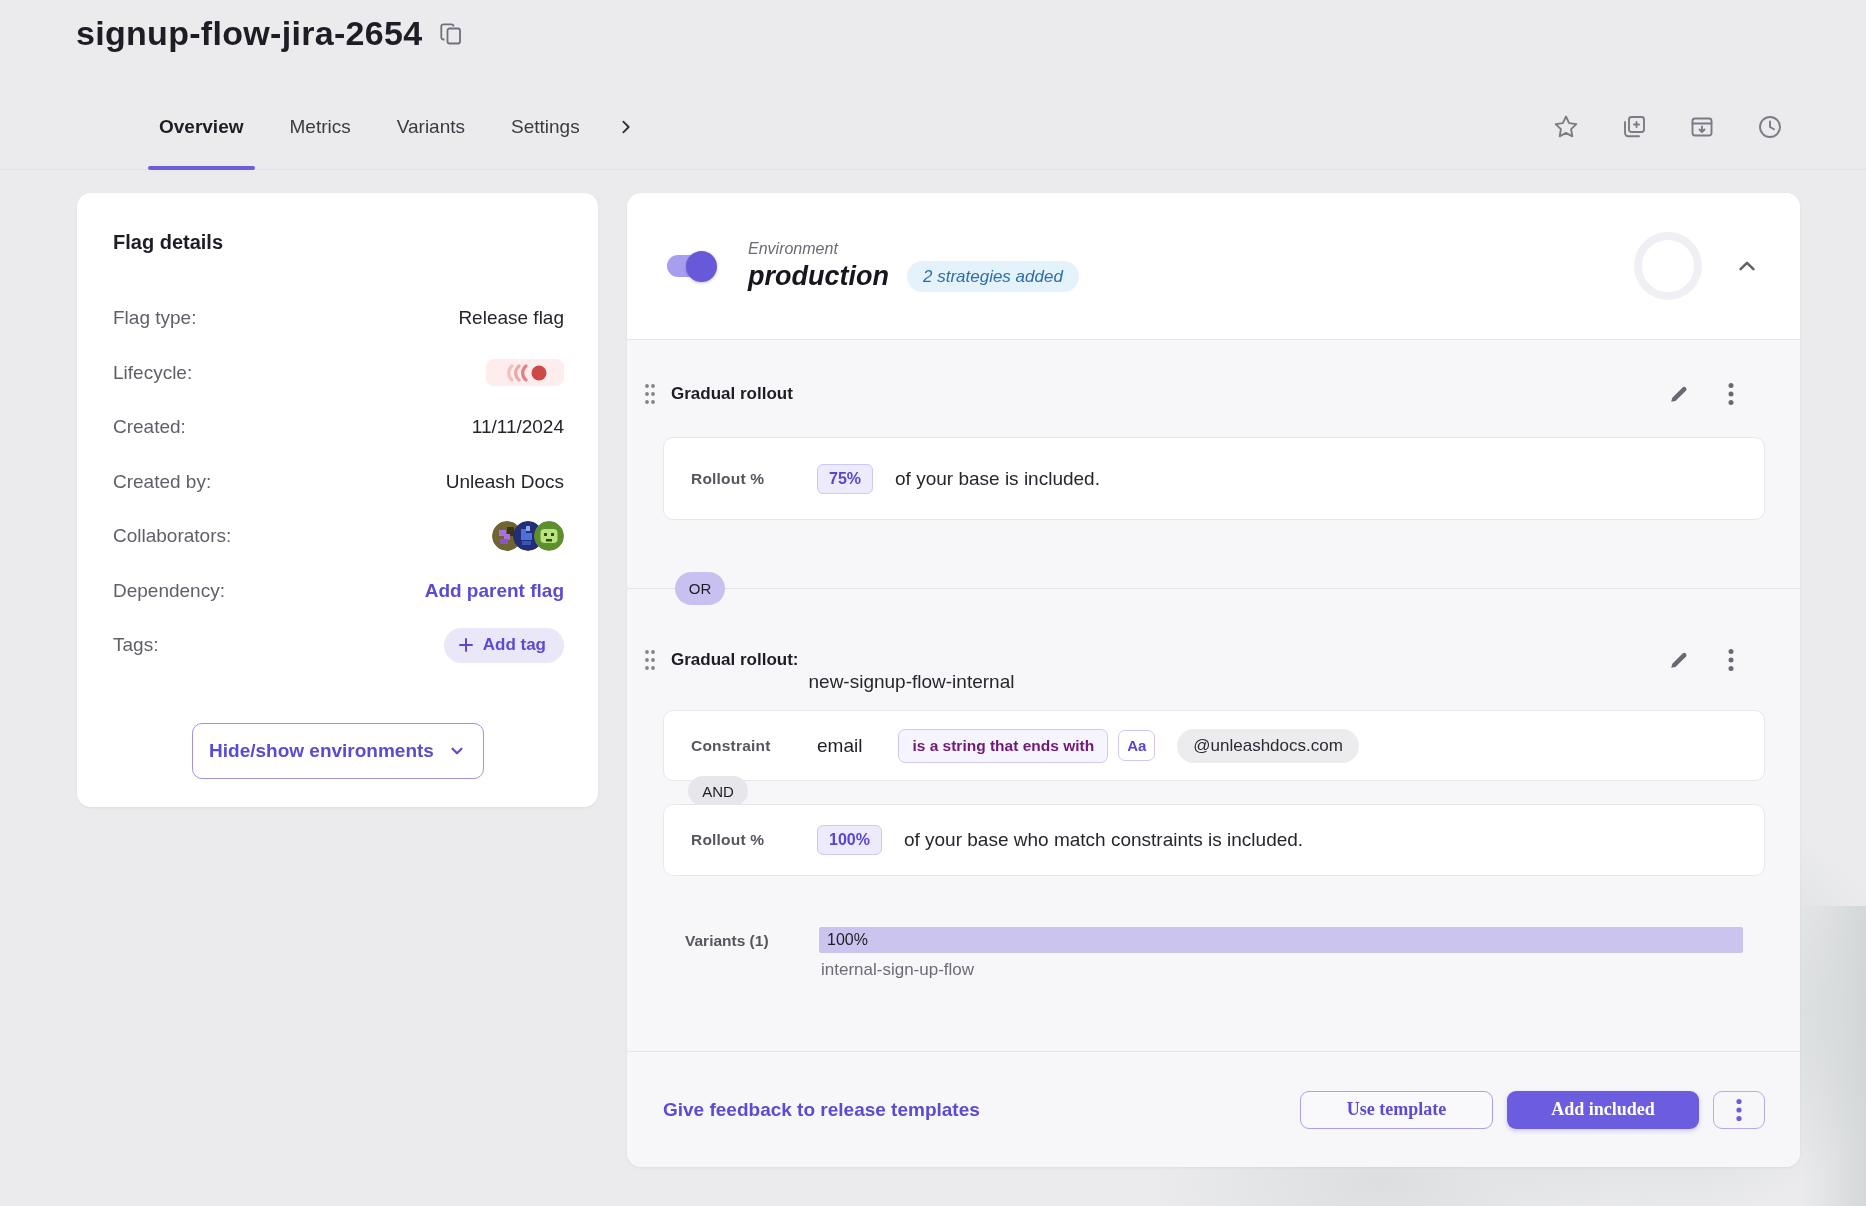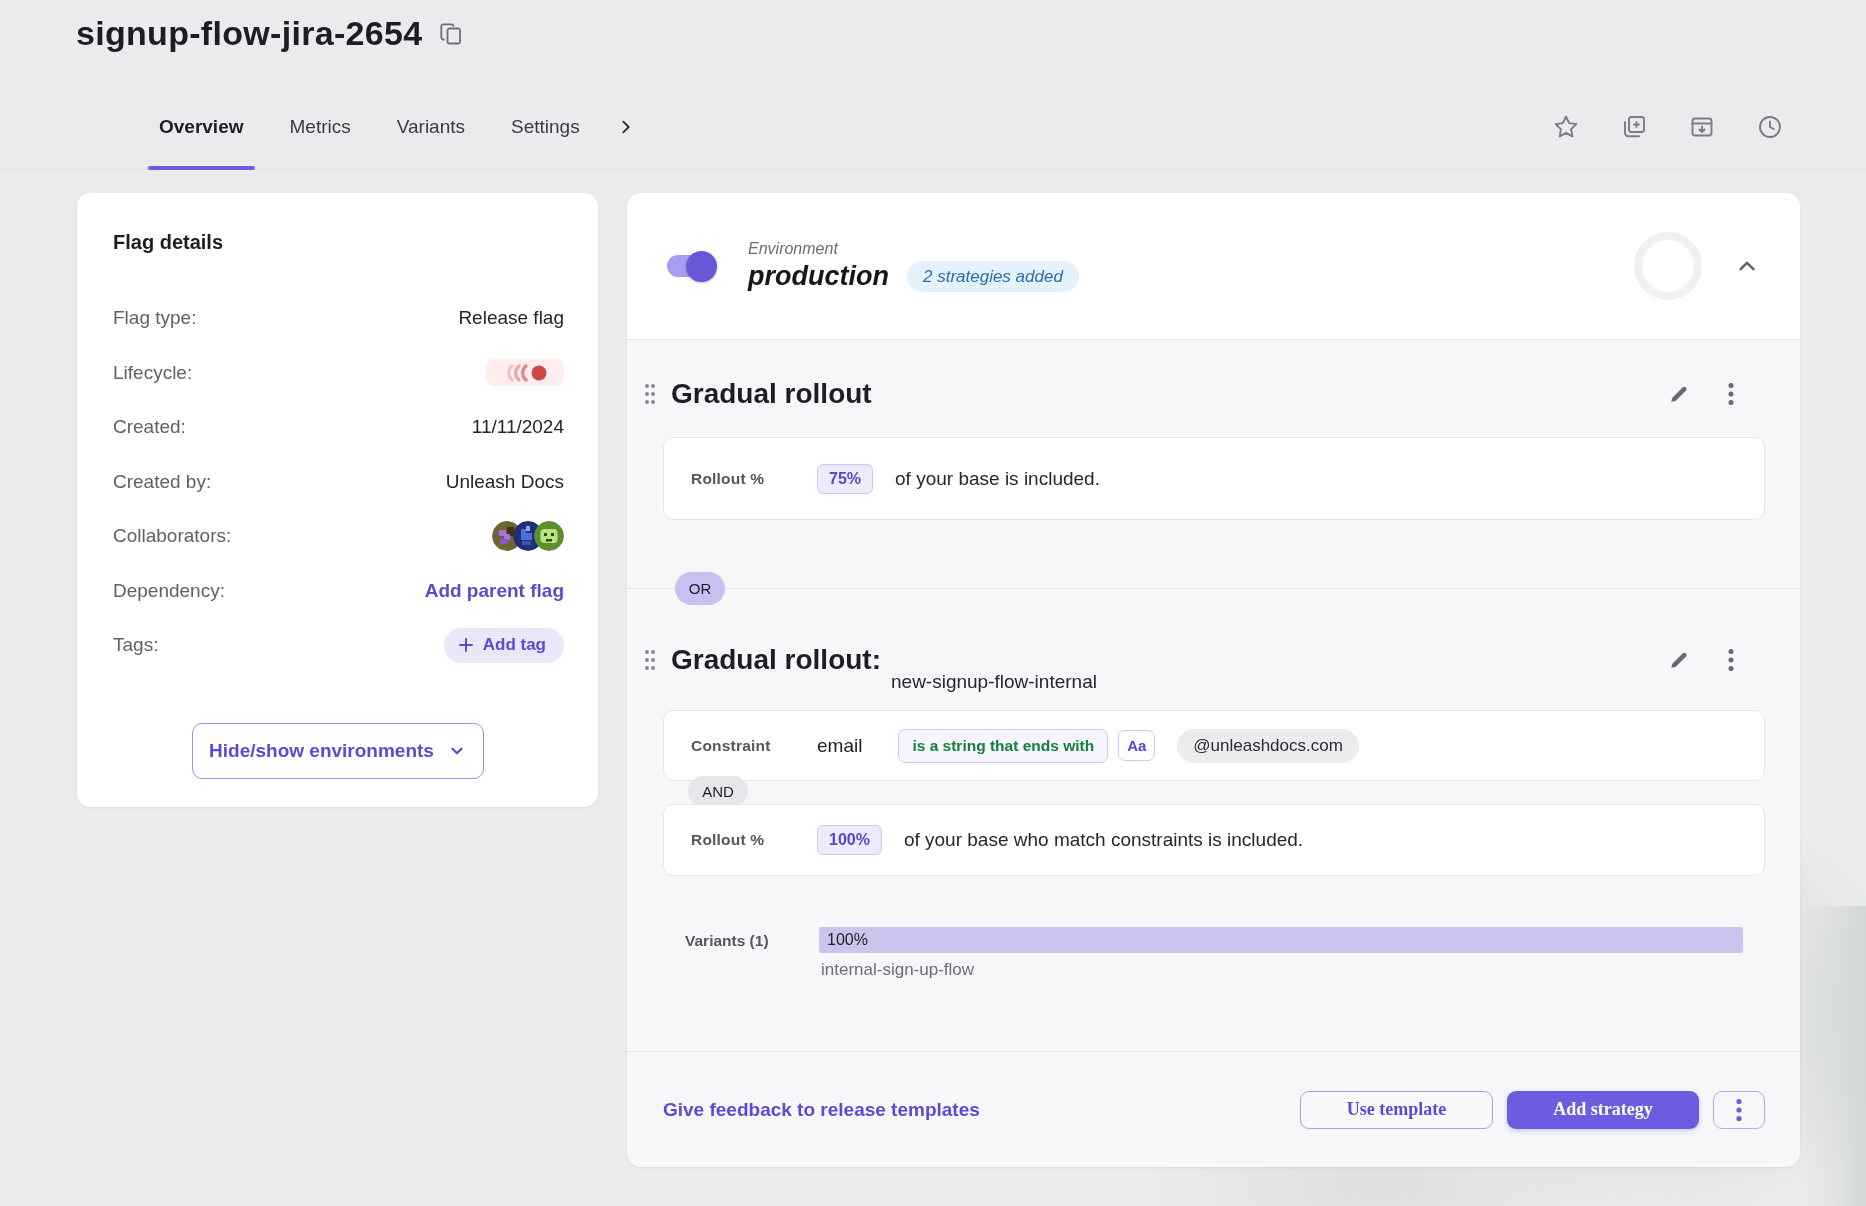--- a/index.html
+++ b/index.html
@@ -78,37 +78,37 @@
     font-size: 17px; display: flex; align-items: center; }
   .env-donut { margin-left: auto; width: 68px; height: 68px; border-radius: 50%; border: 8px solid #f0f0f4; }
   .env-collapse { margin-left: 30px; }
 
   
   .strategies { position: relative; height: 711px; }
   .s-head { position: absolute; left: 0; right: 0; height: 34px; display: flex; align-items: center; }
   .s-head-1 { top: 37px; }
   .s-head-2 { top: 303px; }
   .drag-handle { position: absolute; left: 16px; top: 5px; cursor: grab; }
-  .s-title { margin-left: 44px; font-size: 28px; font-weight: 700; color: #1d1d25; }
+  .s-title { margin-left: 44px; font-size: 17px; font-weight: 700; color: #1d1d25; }
   .s-subtitle { margin-left: 10px; font-size: 19px; font-weight: 400; color: #26262e; margin-top: 44px; }
   .s-edit { position: absolute; right: 104px; top: 0; width: 34px; height: 34px; }
   .s-kebab { position: absolute; right: 52px; top: 0; width: 34px; height: 34px; }
 
   .card { position: absolute; left: 36px; right: 35px; background: #fff;
     border: 1px solid #e7e7eb; border-radius: 10px; display: flex; align-items: center; padding-left: 27px; }
   .card-rollout-1 { top: 97px; height: 83px; }
   .card-constraint { top: 370px; height: 71px; }
   .card-rollout-2 { top: 464px; height: 72px; }
   .row-label { width: 126px; flex: none; font-size: 15.5px; font-weight: 700; color: #56565f; letter-spacing: .2px; }
   .pct-badge { padding: 5px 11px; border-radius: 6px; border: 1px solid #cfc8f4; background: #edeafc;
     color: #5646d0; font-weight: 700; font-size: 16px; }
   .row-text { margin-left: 22px; font-size: 19px; color: #26262e; }
   .constraint-field { font-size: 19px; color: #1e1e26; }
   .op-badge { margin-left: 36px; padding: 7px 13px; border-radius: 7px; border: 1px solid #cfc8f4;
-    background: #f6f4fe; color: #15803d; font-weight: 700; font-size: 15.5px; }
+    background: #f6f4fe; color: #701a75; font-weight: 700; font-size: 15.5px; }
   .aa-badge { margin-left: 10px; padding: 6px 8px; border-radius: 7px; border: 1px solid #cfc8f4;
     background: #fff; color: #5646d0; font-weight: 700; font-size: 15px; }
   .value-pill { margin-left: 22px; padding: 7px 16px; border-radius: 17px; background: #ececef;
     font-size: 17px; color: #2a2a32; }
 
   .or-divider { position: absolute; left: 0; right: 0; top: 248px; height: 1px; background: #e4e4e8; }
   .or-pill { position: absolute; left: 48px; top: 232px; width: 50px; height: 33px; border-radius: 17px;
     background: #c8c0f0; color: #1d1d25; font-size: 15px; display: flex; align-items: center; justify-content: center; }
   .and-pill { position: absolute; left: 61px; top: 436px; width: 60px; height: 30px; border-radius: 15px;
     background: #e7e7eb; color: #1d1d25; font-size: 15px; display: flex; align-items: center; justify-content: center; }
@@ -372,21 +372,21 @@
     <div class="variants-bar">
       <span>100%</span>
     </div>
     <span class="variant-name">internal-sign-up-flow</span>
 
   </div>
 
   <div class="panel-footer">
     <a class="feedback-link">Give feedback to release templates</a>
     <button class="btn btn-outline">Use template</button>
-    <button class="btn btn-primary">Add strategy</button>
+    <button class="btn btn-primary">Add included</button>
     <button class="btn btn-kebab">
       <svg width="6" height="24" viewBox="0 0 6 24" fill="#6c5ce0">
           <circle cx="3" cy="3.5" r="2.6"></circle>
           <circle cx="3" cy="12" r="2.6"></circle>
           <circle cx="3" cy="20.5" r="2.6"></circle>
         </svg>
     </button>
   </div>
 
 </section>

